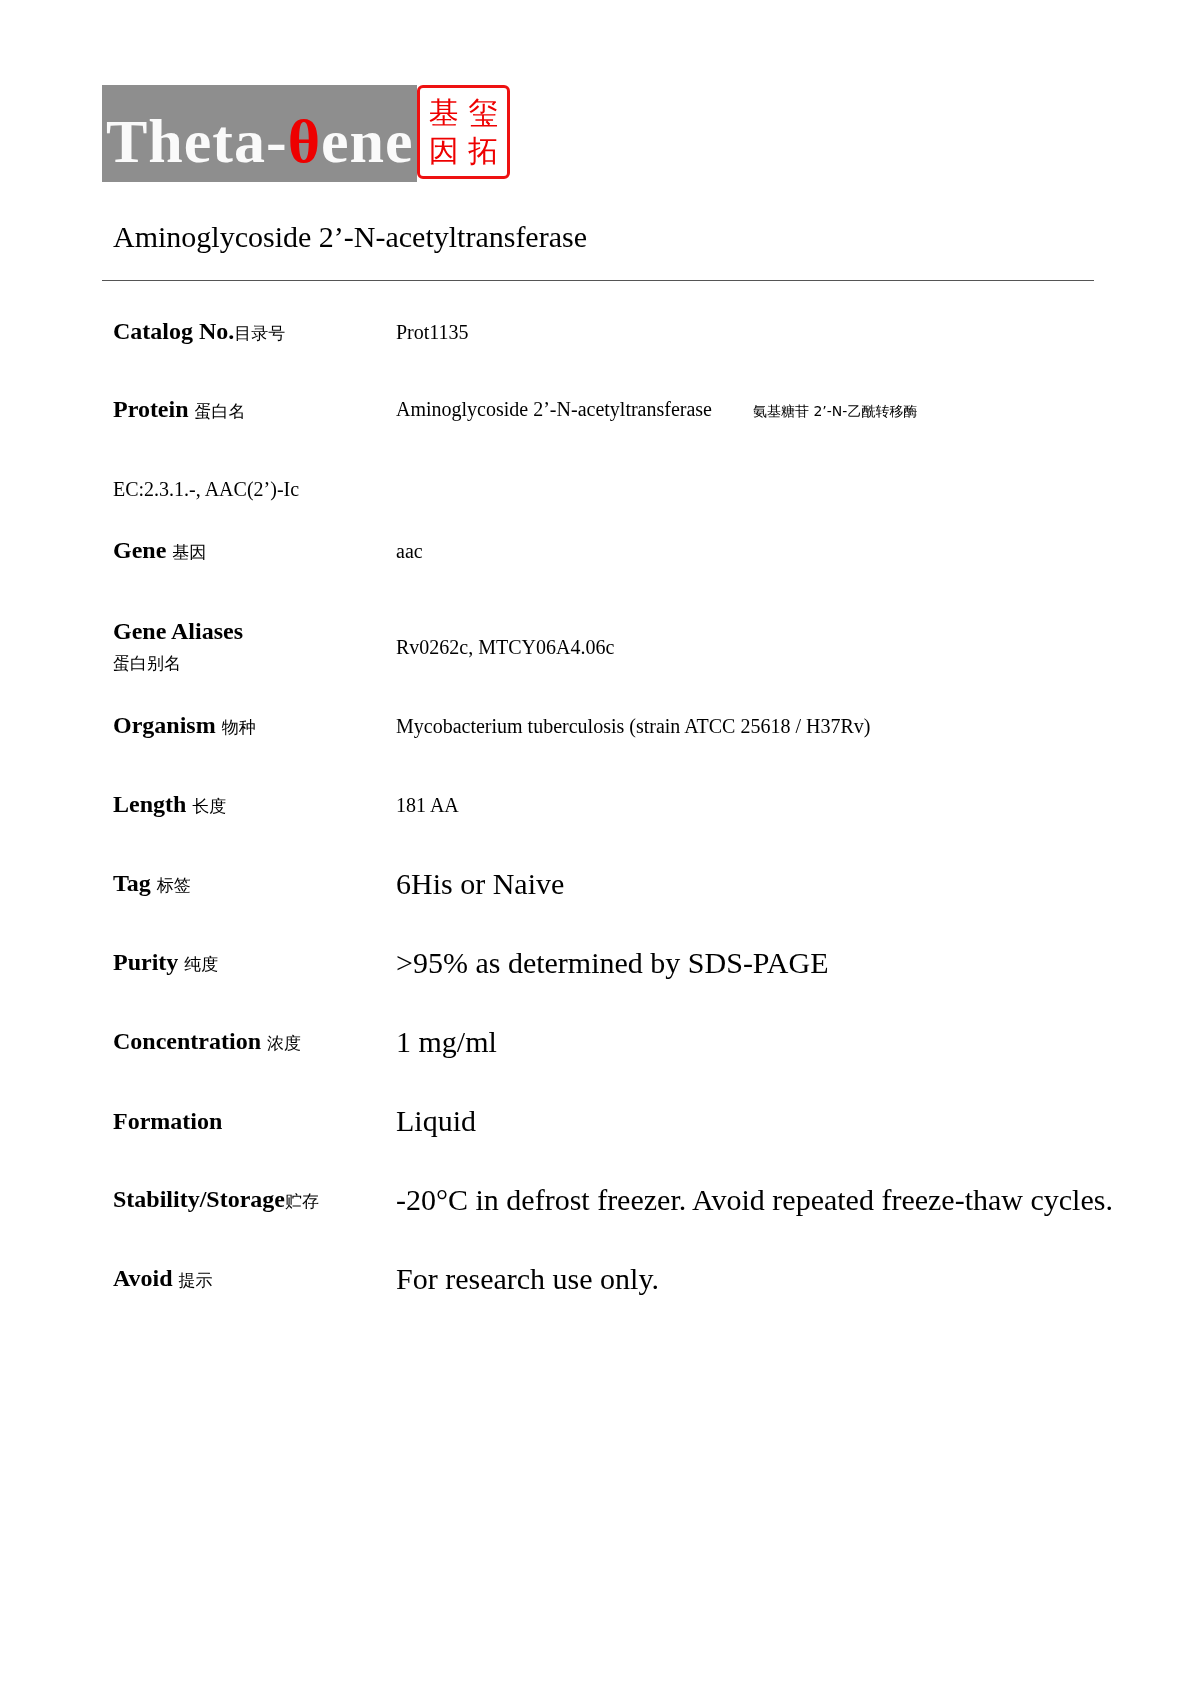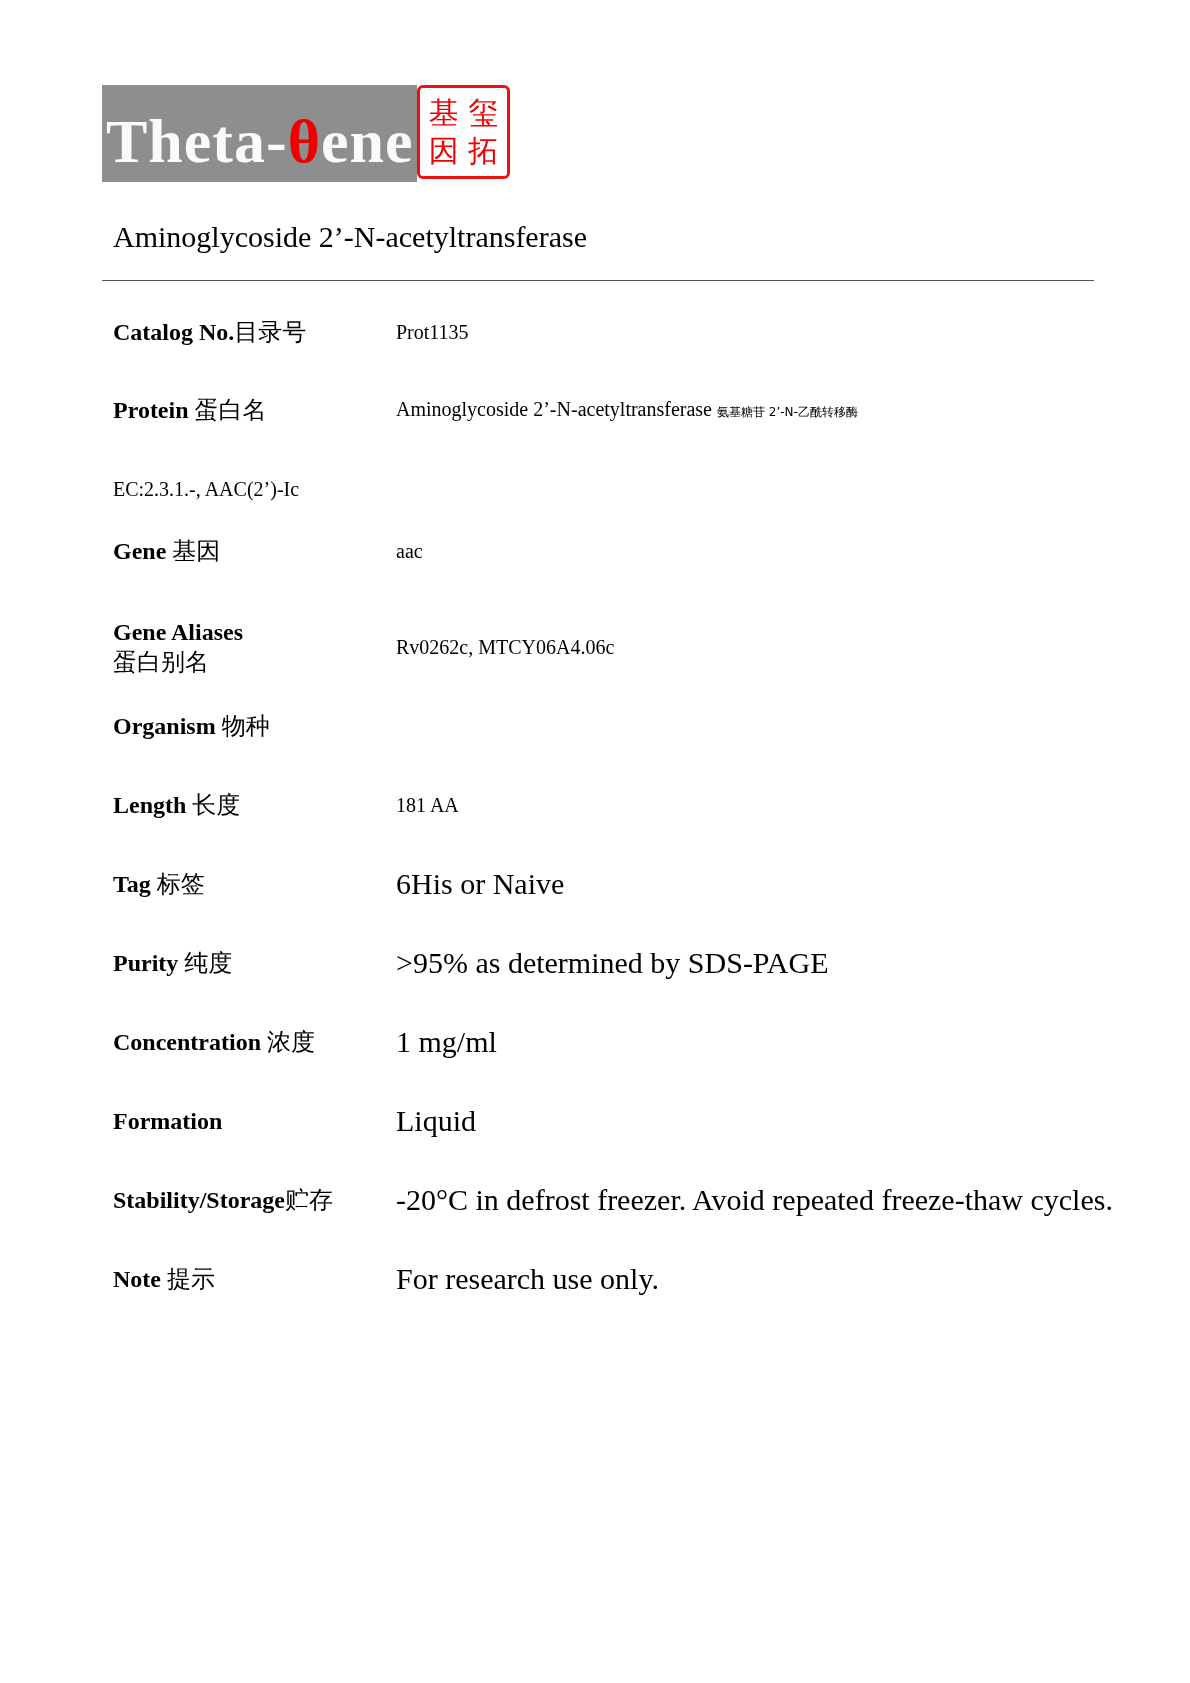--- a/index.html
+++ b/index.html
@@ -14,24 +14,24 @@
     .logo-seal { width: 93px; height: 94px; border: 3px solid #ee1111; border-radius: 6px; box-sizing: border-box;
                  display: grid; grid-template-columns: 1fr 1fr; grid-template-rows: 1fr 1fr;
                  align-items: center; justify-items: center; padding: 6px 4px; background: #fff; }
     .seal-char { color: #ee0000; font-family: "DejaVu Sans", sans-serif; font-size: 30px; line-height: 1; }
     .title { position: absolute; left: 113px; top: 220px; font-size: 30px; font-weight: normal; margin: 0;
              white-space: nowrap; }
     .rule { position: absolute; left: 102px; top: 280px; width: 992px; height: 0; border-top: 1.5px solid #555; }
     .rows { position: absolute; left: 113px; top: 302px; width: 990px; }
     .row { position: absolute; left: 0; width: 990px; height: 60px; display: flex; align-items: center; }
     .label { width: 283px; font-weight: bold; font-size: 24px; line-height: 30px; flex: none; }
-    .label .cn { font-family: "DejaVu Sans", sans-serif; font-weight: normal; font-size: 24px; }
+    .label .cn { font-family: "DejaVu Sans", sans-serif; font-weight: normal; font-size: 17px; }
     .value { font-size: 20px; line-height: 26px; white-space: nowrap; }
     .value.big { font-size: 30px; }
-    .value .cn { font-family: "DejaVu Sans", sans-serif; font-size: 12px; }
+    .value .cn { font-family: "DejaVu Sans", sans-serif; font-size: 14px; margin-left: 36px; }
   </style>
 </head>
 <body>
 
 <div class="logo">
   <div class="logo-gray">
     <span class="logo-text"><span>Theta-</span><span class="logo-theta">θ</span><span>ene</span></span>
   </div>
   <div class="logo-seal">
     <span class="seal-char">基</span>
@@ -59,20 +59,21 @@
   <div class="row" style="top:219px">
     <div class="label"><span>Gene </span><span class="cn">基因</span></div>
     <div class="value"><span>aac</span></div>
   </div>
   <div class="row" style="top:315px">
     <div class="label"><span>Gene Aliases</span><br><span class="cn">蛋白别名</span></div>
     <div class="value"><span>Rv0262c, MTCY06A4.06c</span></div>
   </div>
   <div class="row" style="top:394px">
     <div class="label"><span>Organism </span><span class="cn">物种</span></div>
+    <div class="value"><span>Mycobacterium tuberculosis (strain ATCC 25618 / H37Rv)</span></div>
   </div>
   <div class="row" style="top:473px">
     <div class="label"><span>Length </span><span class="cn">长度</span></div>
     <div class="value"><span>181 AA</span></div>
   </div>
   <div class="row" style="top:552px">
     <div class="label"><span>Tag </span><span class="cn">标签</span></div>
     <div class="value big"><span>6His or Naive</span></div>
   </div>
   <div class="row" style="top:631px">
@@ -85,16 +86,16 @@
   </div>
   <div class="row" style="top:789px">
     <div class="label"><span>Formation</span></div>
     <div class="value big"><span>Liquid</span></div>
   </div>
   <div class="row" style="top:868px">
     <div class="label"><span>Stability/Storage</span><span class="cn">贮存</span></div>
     <div class="value big"><span>-20°C in defrost freezer. Avoid repeated freeze-thaw cycles.</span></div>
   </div>
   <div class="row" style="top:947px">
-    <div class="label"><span>Note </span><span class="cn">提示</span></div>
+    <div class="label"><span>Avoid </span><span class="cn">提示</span></div>
     <div class="value big"><span>For research use only.</span></div>
   </div>
 </div>
 
 </body></html>

